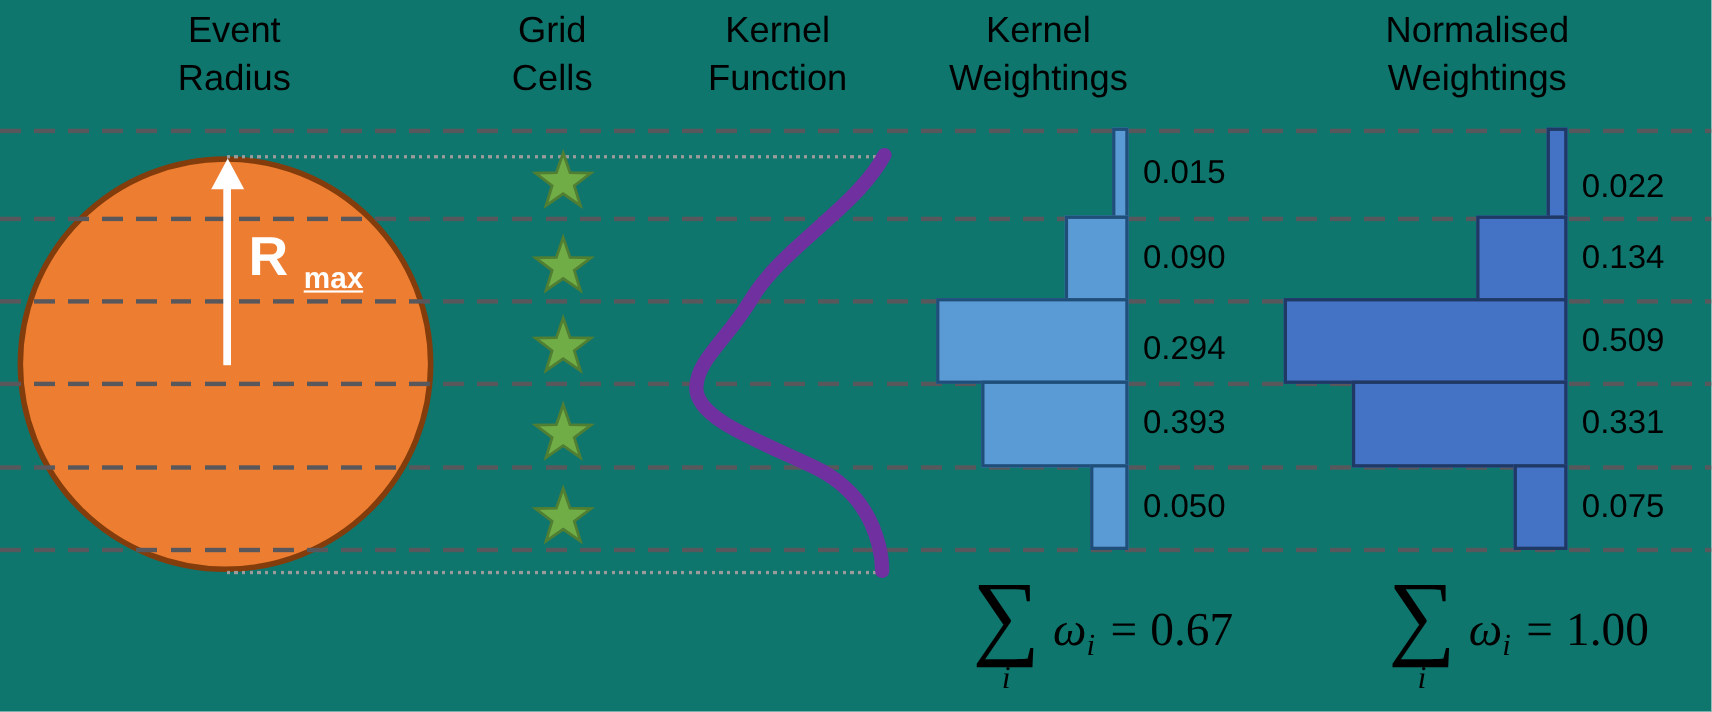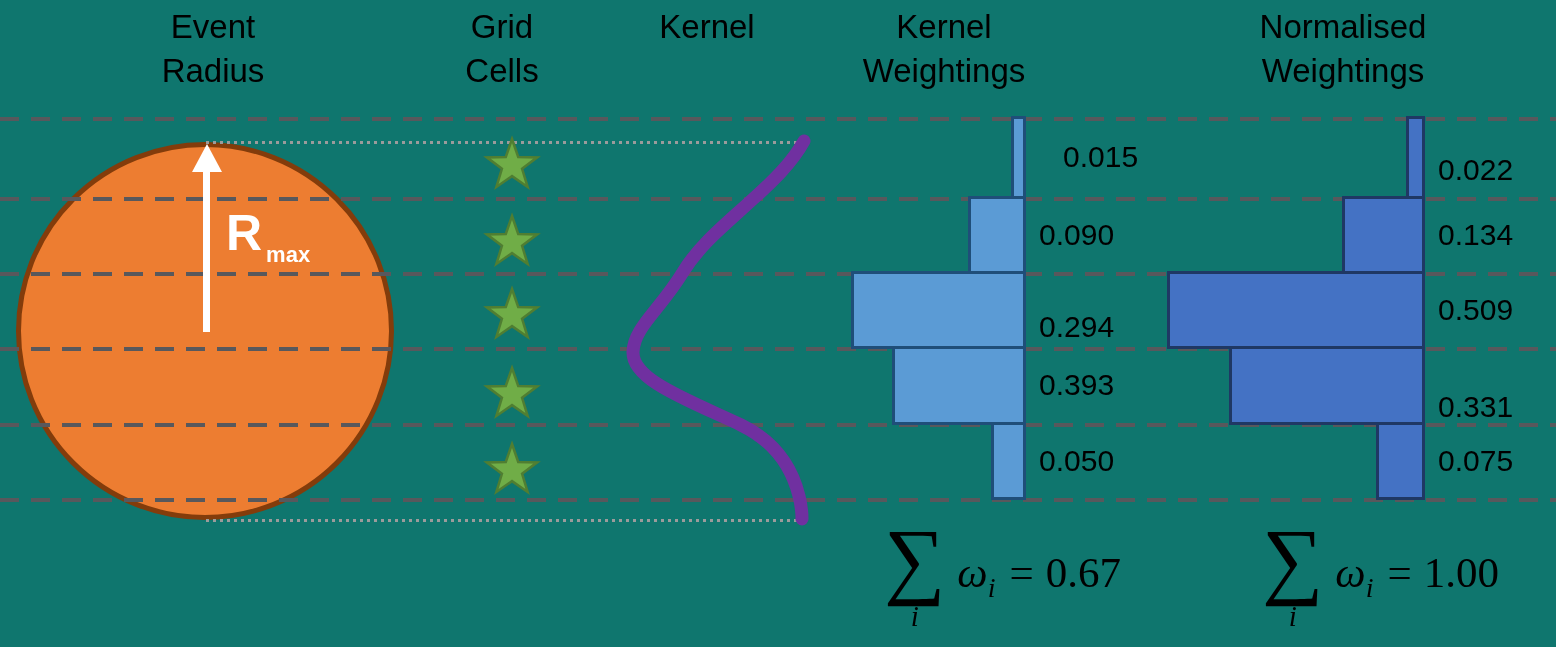--- a/index.html
+++ b/index.html
@@ -25,21 +25,21 @@
   .circle{position:absolute;left:16px;top:142px;width:378px;height:378px;border-radius:50%;
           background:#ED7D31;border:5px solid #833C0B;box-sizing:border-box;z-index:0;}
 
   
   .arrow-shaft{position:absolute;left:203px;top:168px;width:7px;height:164px;background:#fff;z-index:3;}
   .arrow-head{position:absolute;left:192px;top:144px;width:0;height:0;z-index:3;
               border-left:15px solid transparent;border-right:15px solid transparent;
               border-bottom:28px solid #fff;}
   .rmax{position:absolute;left:226px;top:204px;color:#fff;font-weight:bold;z-index:3;white-space:nowrap;}
   .rmax .r{font-size:50px;}
-  .rmax .rsub{font-size:22px;vertical-align:-12px;margin-left:4px;}
+  .rmax .rsub{font-size:27px;vertical-align:-12px;margin-left:14px;text-decoration:underline;}
 
   
   .star{position:absolute;left:486px;z-index:3;overflow:visible;}
 
   
   .curve-svg{position:absolute;left:0;top:0;z-index:3;pointer-events:none;}
 
   
   .chart-layer{position:absolute;left:0;top:0;width:100%;height:100%;z-index:4;}
   .bar{position:absolute;border:3px solid;box-sizing:border-box;}
@@ -66,20 +66,21 @@
   <div class="hdr hdr0">
     <div>Event</div>
     <div>Radius</div>
   </div>
   <div class="hdr hdr1">
     <div>Grid</div>
     <div>Cells</div>
   </div>
   <div class="hdr hdr2">
     <div>Kernel</div>
+    <div>Function</div>
   </div>
   <div class="hdr hdr3">
     <div>Kernel</div>
     <div>Weightings</div>
   </div>
   <div class="hdr hdr4">
     <div>Normalised</div>
     <div>Weightings</div>
   </div>
 
@@ -122,39 +123,39 @@
              C 792 163, 772 182, 753 199
              C 727 223, 700 244, 683 272
              C 660 310, 634 327, 633 352
              C 632 380, 688 400, 741 425
              C 776 442, 792 468, 799 496
              C 801 504, 802 512, 802 519" fill="none" stroke="#7030A0" stroke-width="13" stroke-linecap="round"></path>
   </svg>
 
   <div class="chart-layer" id="chart0">
       <div class="bar" style="top: 116px; height: 83px; left: 1011px; width: 15px; background: rgb(91, 155, 213); border-color: rgb(31, 78, 121);"></div>
-      <div class="bar-label" style="top: 157px; left: 1039px; margin-left: 24px;">0.015</div>
+      <div class="bar-label" style="top: 157px; left: 1039px;">0.015</div>
       <div class="bar" style="top: 196px; height: 78px; left: 968px; width: 58px; background: rgb(91, 155, 213); border-color: rgb(31, 78, 121);"></div>
       <div class="bar-label" style="top: 234.5px; left: 1039px;">0.090</div>
       <div class="bar" style="top: 271px; height: 78px; left: 851px; width: 175px; background: rgb(91, 155, 213); border-color: rgb(31, 78, 121);"></div>
-      <div class="bar-label" style="top: 327px; left: 1039px;">0.294</div>
+      <div class="bar-label" style="top: 317px; left: 1039px;">0.294</div>
       <div class="bar" style="top: 346px; height: 79px; left: 892px; width: 134px; background: rgb(91, 155, 213); border-color: rgb(31, 78, 121);"></div>
       <div class="bar-label" style="top: 385px; left: 1039px;">0.393</div>
       <div class="bar" style="top: 422px; height: 78px; left: 991px; width: 35px; background: rgb(91, 155, 213); border-color: rgb(31, 78, 121);"></div>
       <div class="bar-label" style="top: 460.5px; left: 1039px;">0.050</div>
     </div>
   <div class="chart-layer" id="chart1">
       <div class="bar" style="top: 116px; height: 83px; left: 1406px; width: 19px; background: rgb(68, 114, 196); border-color: rgb(31, 56, 100);"></div>
       <div class="bar-label" style="top: 170px; left: 1438px;">0.022</div>
       <div class="bar" style="top: 196px; height: 78px; left: 1342px; width: 83px; background: rgb(68, 114, 196); border-color: rgb(31, 56, 100);"></div>
       <div class="bar-label" style="top: 234.5px; left: 1438px;">0.134</div>
       <div class="bar" style="top: 271px; height: 78px; left: 1167px; width: 258px; background: rgb(68, 114, 196); border-color: rgb(31, 56, 100);"></div>
       <div class="bar-label" style="top: 309.5px; left: 1438px;">0.509</div>
       <div class="bar" style="top: 346px; height: 79px; left: 1229px; width: 196px; background: rgb(68, 114, 196); border-color: rgb(31, 56, 100);"></div>
-      <div class="bar-label" style="top: 407px; left: 1438px;">0.331</div>
+      <div class="bar-label" style="top: 385px; left: 1438px;">0.331</div>
       <div class="bar" style="top: 422px; height: 78px; left: 1376px; width: 49px; background: rgb(68, 114, 196); border-color: rgb(31, 56, 100);"></div>
       <div class="bar-label" style="top: 460.5px; left: 1438px;">0.075</div>
     </div>
 
   <div class="sum sum0">
     <div class="sigcol">
       <span class="sigma">∑</span>
       <span class="sigsub">i</span>
     </div>
     <div class="expr">

